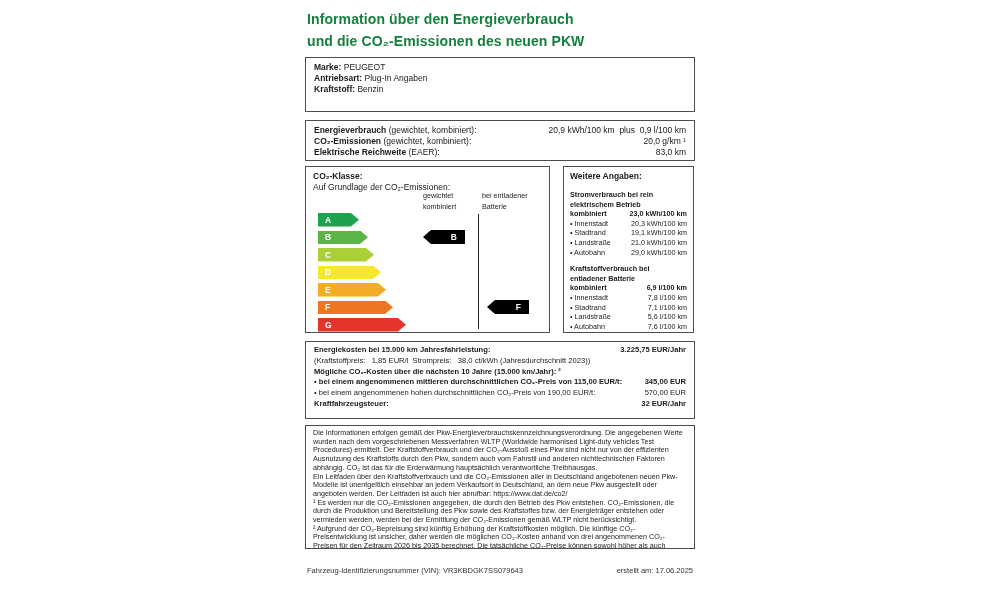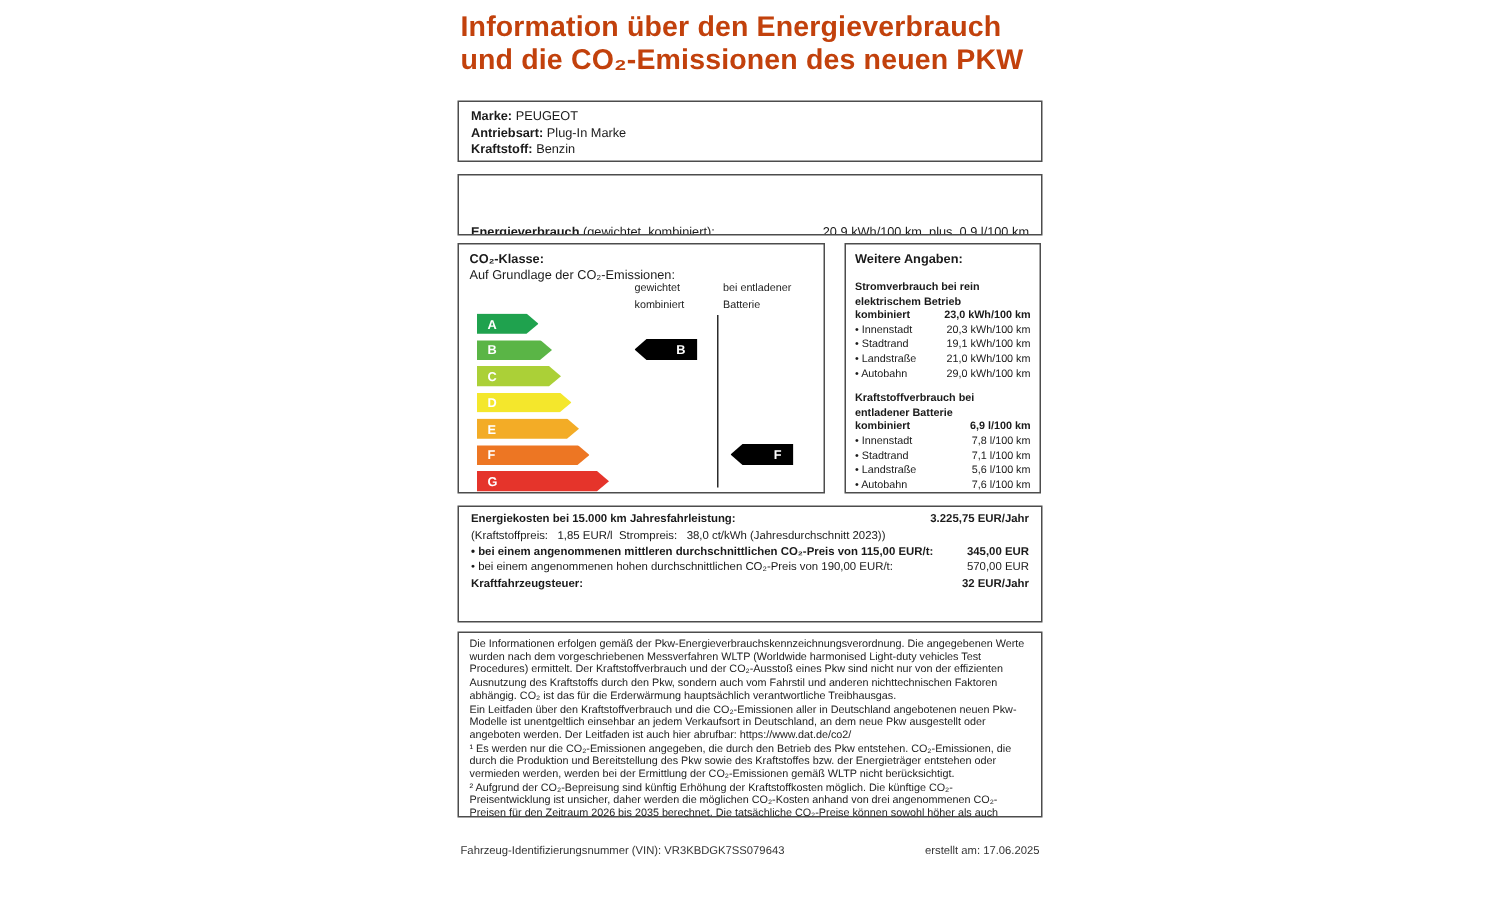--- a/index.html
+++ b/index.html
@@ -3,32 +3,32 @@
 <meta charset="utf-8">
 <style>
   html,body{margin:0;padding:0;}
   body{
     width:1000px;height:600px;background:#ffffff;
     font-family:"Liberation Sans",sans-serif;color:#1a1a1a;
     position:relative;overflow:hidden;
   }
   .doc{position:absolute;left:305px;top:0;width:390px;}
   .title{
-    font-size:19px;line-height:22px;font-weight:bold;color:#c2410c;
+    font-size:14px;line-height:22px;font-weight:bold;color:#15803d;
     margin:8px 0 0 2px;letter-spacing:.1px;
   }
   .box{
     border:1px solid #4d4d4d;box-sizing:border-box;background:#fff;overflow:hidden;
   }
   
-  .vehicle-box{margin-top:15px;height:41px;padding:4px 8px;display:grid;grid-template-columns:158px 1fr;font-size:8.5px;line-height:11px;}
+  .vehicle-box{margin-top:5px;height:55px;padding:4px 8px;display:grid;grid-template-columns:158px 1fr;font-size:8.5px;line-height:11px;}
   .kv b{font-weight:bold;}
   
   .consumption-box{margin-top:8px;height:41px;padding:4px 8px;font-size:8.5px;line-height:11px;}
-  .c-row{display:flex;justify-content:space-between;margin-top:28px;}
+  .c-row{display:flex;justify-content:space-between;}
   .c-row .val{white-space:pre;}
   
   .row3{position:relative;margin-top:5px;height:167px;}
   .co2-box{position:absolute;left:0;top:0;width:245px;height:167px;}
   .co2-heading{position:absolute;left:7px;top:4px;font-size:8.5px;font-weight:bold;}
   .co2-sub{position:absolute;left:7px;top:15px;font-size:8.5px;}
   .colhead{position:absolute;font-size:7.2px;line-height:10.5px;color:#222;}
   .colhead-weighted{left:117px;top:24px;}
   .colhead-depleted{left:176px;top:24px;}
   .v-divider{position:absolute;left:172px;top:47px;width:1px;height:115px;background:#2b2b2b;}
@@ -72,21 +72,21 @@
 <div class="doc">
 
   <h1 class="title">
     <span>Information über den Energieverbrauch</span><br>
     <span>und die CO₂-Emissionen des neuen PKW</span>
   </h1>
 
   <div class="box vehicle-box">
     <div>
       <div class="kv"><b>Marke:</b> <span>PEUGEOT</span></div>
-      <div class="kv"><b>Antriebsart:</b> <span>Plug-In Marke</span></div>
+      <div class="kv"><b>Antriebsart:</b> <span>Plug-In Angaben</span></div>
       <div class="kv"><b>Kraftstoff:</b> <span>Benzin</span></div>
     </div>
   </div>
 
   <div class="box consumption-box">
     <div class="c-row">
       <span class="lbl"><b>Energieverbrauch</b><span> (gewichtet, kombiniert):</span></span>
       <span class="val">20,9 kWh/100 km  plus  0,9 l/100 km</span>
     </div>
     <div class="c-row">
@@ -200,20 +200,24 @@
   <div class="box costs-box" id="costs-box">
       <div class="cost-row bold">
         <span class="lbl">Energiekosten bei 15.000 km Jahresfahrleistung:</span>
         <span class="val">3.225,75 EUR/Jahr</span>
       </div>
       <div class="cost-row">
         <span class="lbl">(Kraftstoffpreis:   1,85 EUR/l  Strompreis:   38,0 ct/kWh (Jahresdurchschnitt 2023))</span>
         <span class="val"></span>
       </div>
       <div class="cost-row bold">
+        <span class="lbl">Mögliche CO₂-Kosten über die nächsten 10 Jahre (15.000 km/Jahr): ²</span>
+        <span class="val"></span>
+      </div>
+      <div class="cost-row bold">
         <span class="lbl">• bei einem angenommenen mittleren durchschnittlichen CO₂-Preis von 115,00 EUR/t:</span>
         <span class="val">345,00 EUR</span>
       </div>
       <div class="cost-row">
         <span class="lbl">• bei einem angenommenen hohen durchschnittlichen CO₂-Preis von 190,00 EUR/t:</span>
         <span class="val">570,00 EUR</span>
       </div>
       <div class="cost-row bold">
         <span class="lbl">Kraftfahrzeugsteuer:</span>
         <span class="val">32 EUR/Jahr</span>

